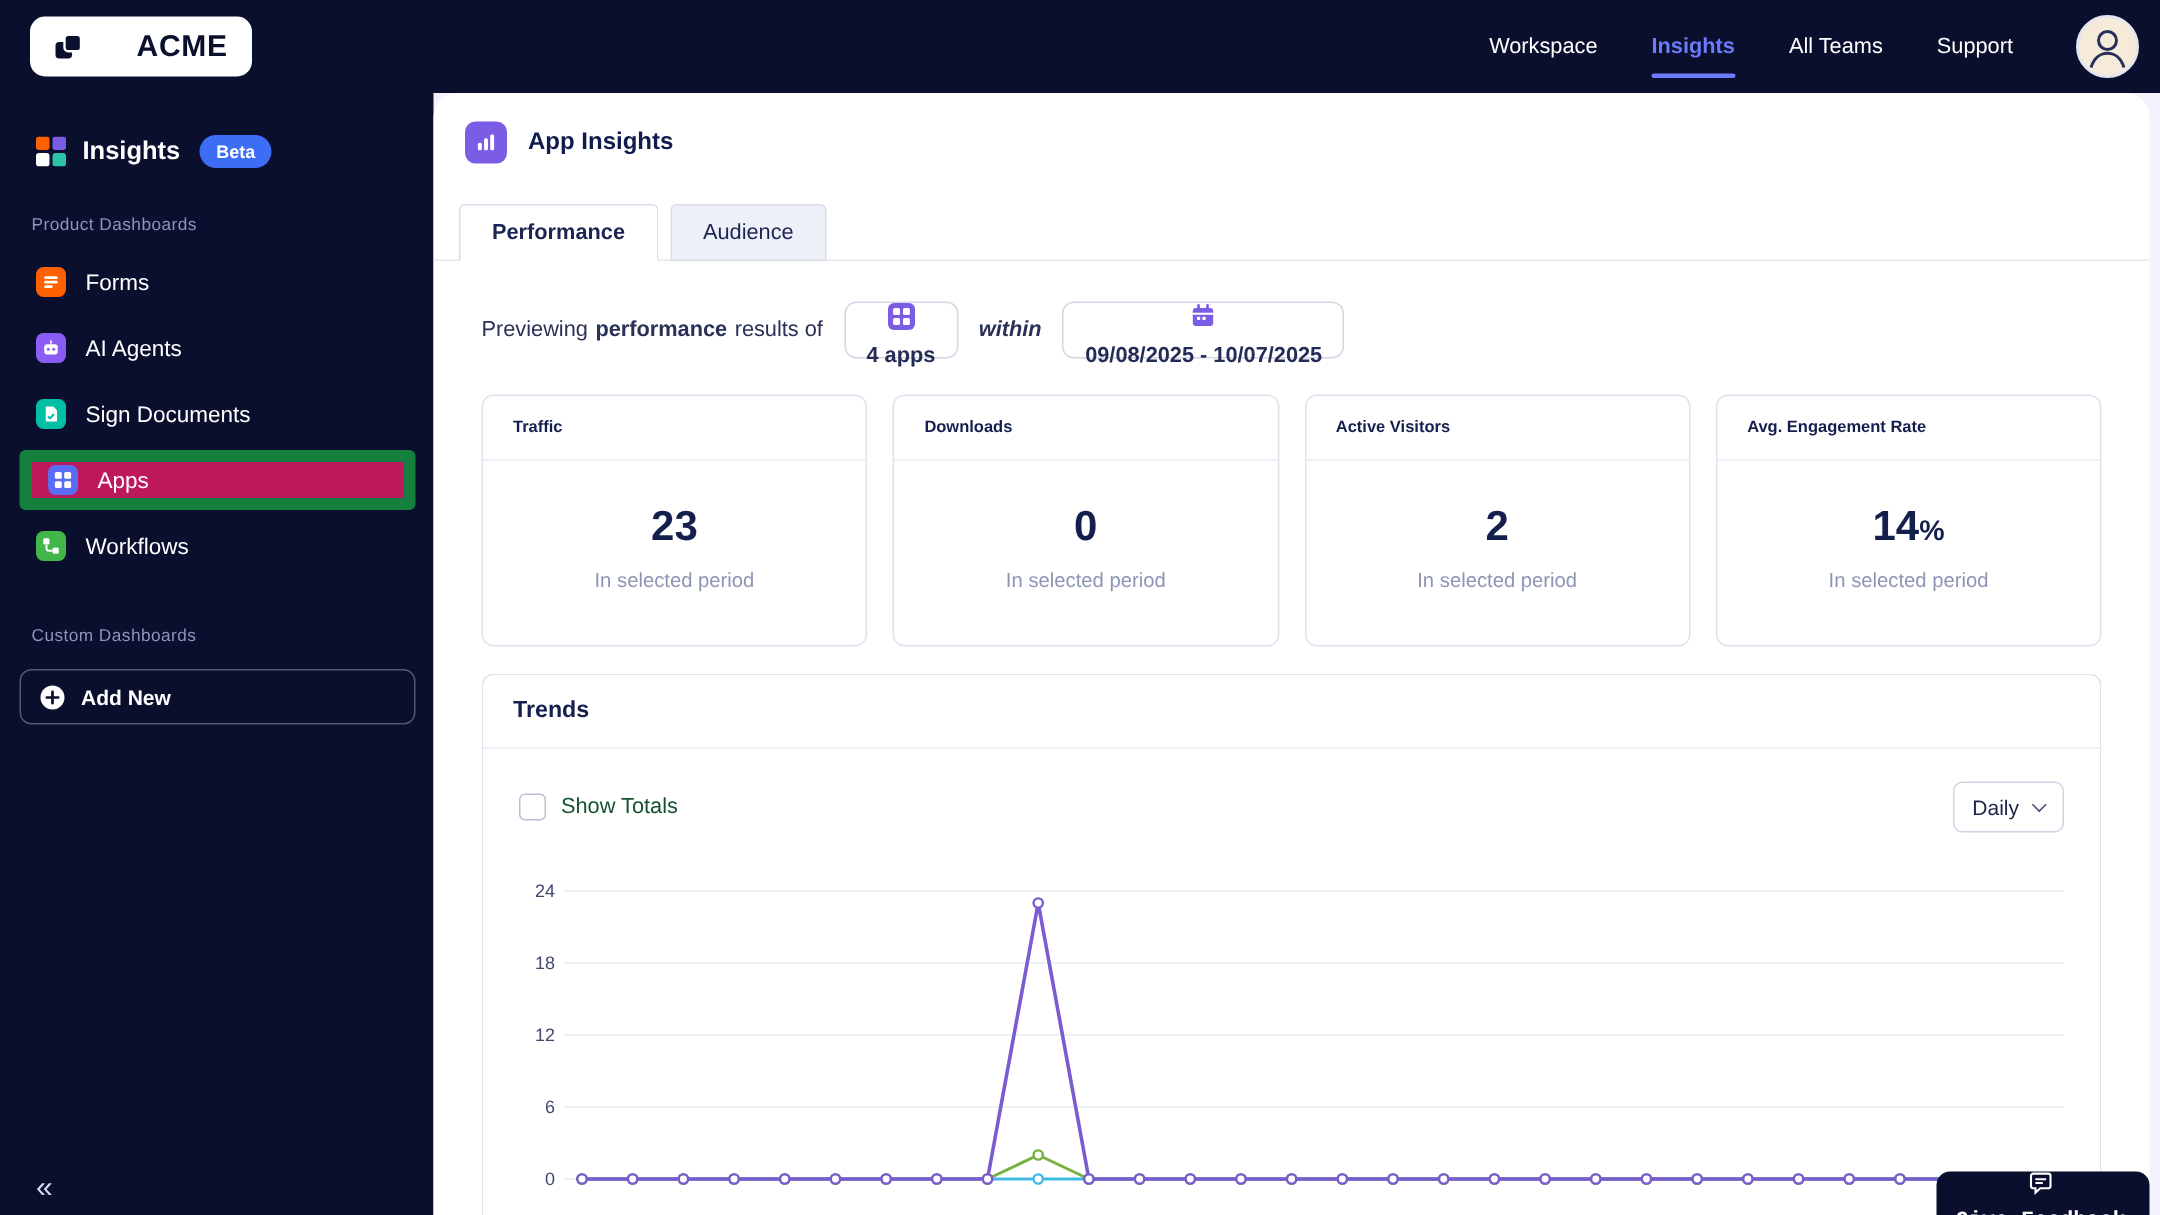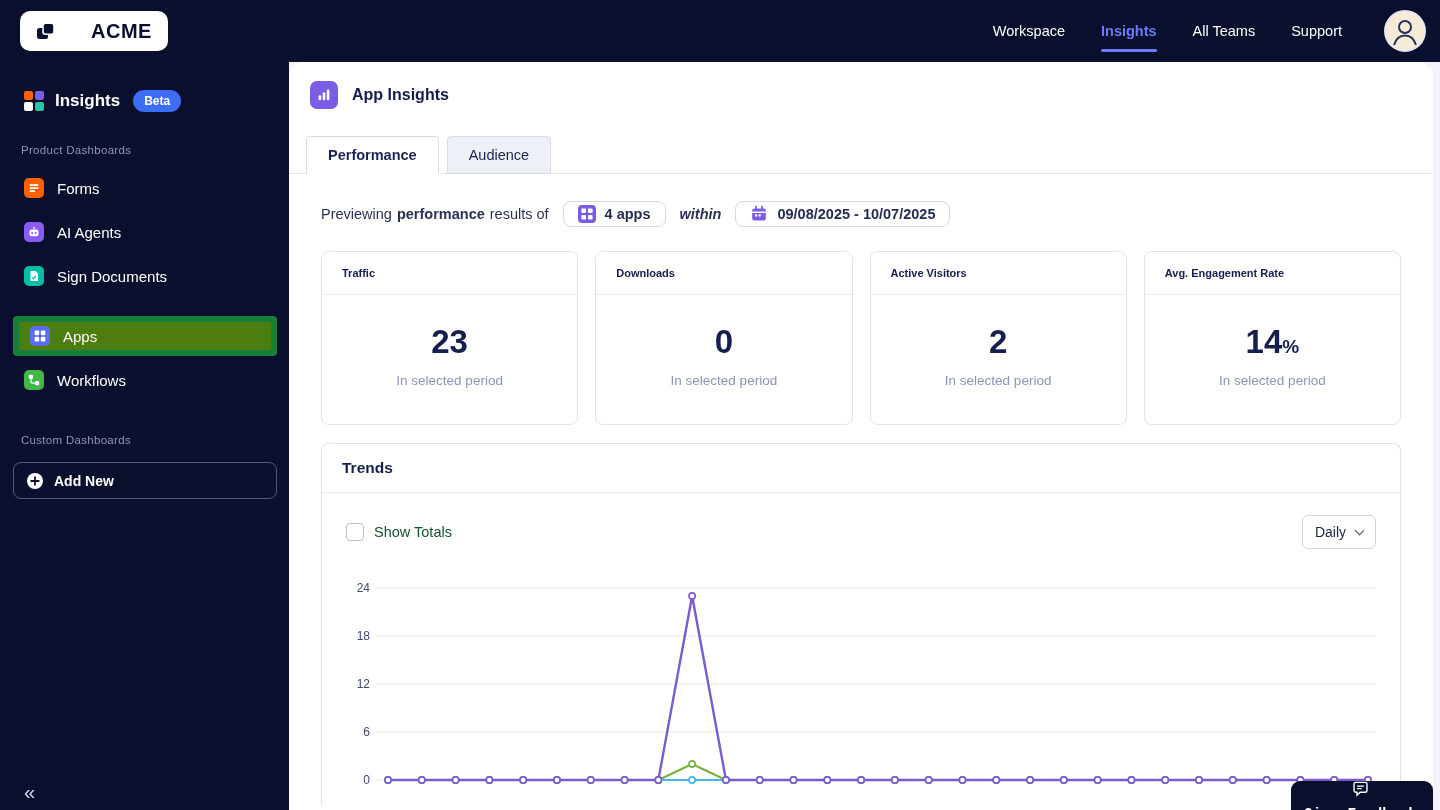--- a/index.html
+++ b/index.html
@@ -18,21 +18,21 @@
   .avatar { width:42px; height:42px; border-radius:50%; border:2px solid #e3e6f0; overflow:hidden; cursor:pointer; margin-left:6px; background:#f6ead8; display:flex; align-items:center; justify-content:center; }
 
   
   .sidebar { position:absolute; top:62px; left:0; width:289px; bottom:0; }
   .sb-title-row { display:flex; align-items:center; gap:11px; margin:28px 0 0 24px; }
   .sb-title { color:#fff; font-size:17px; font-weight:700; }
   .beta { background:#3e6df5; color:#fff; font-size:12px; font-weight:600; border-radius:11px; padding:4px 11px; margin-left:2px; }
   .sb-section { color:#8d94bd; font-size:11.5px; font-weight:400; letter-spacing:0.3px; margin:32px 0 8px 21px; }
   .sb-items { margin-top:10px; }
   .sb-item { display:flex; align-items:center; gap:13px; height:44px; width:264px; margin-left:13px; padding-left:11px; border-radius:4px; cursor:pointer; color:#fff; }
-  .sb-item.selected { background:#4d7c0f; border:6px solid #15803d; height:40px; margin-top:18px; margin-bottom:2px; }
+  .sb-item.selected { background:#be185d; border:8px solid #15803d; height:40px; margin-top:2px; margin-bottom:2px; }
   .sb-label { font-size:15px; }
   .prod-icon { width:20px; height:20px; border-radius:5px; display:flex; align-items:center; justify-content:center; flex:0 0 auto; }
   .add-new { display:flex; align-items:center; gap:10px; width:264px; height:37px; margin:16px 0 0 13px; background:transparent; border:1px solid rgba(255,255,255,0.3); border-radius:8px; color:#fff; font-size:14px; font-weight:700; padding:0 12px; cursor:pointer; font-family:inherit; }
   .collapse { position:absolute; left:24px; bottom:6px; color:#d6d9ee; font-size:20px; cursor:pointer; }
 
   
   .main { position:absolute; left:289px; top:62px; right:0; bottom:0; background:#f3f3fe; }
   .card { position:absolute; left:0; top:0; width:1144px; bottom:0; background:#fff; border-radius:16px 16px 0 0; overflow:hidden; }
   .card-head { display:flex; align-items:center; gap:14px; padding:19px 21px 0; }
   .app-icon { width:28px; height:28px; border-radius:7px; background:#7b5ce5; display:flex; align-items:center; justify-content:center; }
@@ -41,28 +41,28 @@
   .tabs { display:flex; gap:8px; margin-top:27px; padding-left:17px; position:relative; }
   .tab { padding:10px 21px; font-size:14.5px; color:#1b2452; background:#eef0f8; border:1px solid #d9ddea; border-radius:4px 4px 0 0; cursor:pointer; position:relative; margin-bottom:-1px; z-index:1; }
   .tab.active { background:#fff; font-weight:700; border-bottom-color:#fff; z-index:2; }
   .tab-divider { height:1px; background:#e2e5f0; }
 
   .content { padding:27px 32px 0; }
   .filter-row { display:flex; align-items:center; gap:14px; font-size:14.5px; color:#2a3158; }
   .filter-text { display:flex; gap:5px; }
   .filter-text .em { font-weight:700; }
   .connector { font-weight:600;font-style:italic; }
-  .pill-btn { display:flex; align-items:center; gap:9px; height:26px; padding:0 14px; border:1px solid #d3d7e6; border-radius:8px; background:#fff; font-size:14.5px; font-weight:600; color:#242c55; cursor:pointer; font-family:inherit; }
+  .pill-btn { display:flex; align-items:center; gap:9px; height:38px; padding:0 14px; border:1px solid #d3d7e6; border-radius:8px; background:#fff; font-size:14.5px; font-weight:600; color:#242c55; cursor:pointer; font-family:inherit;flex-direction:column; }
 
   .stats { display:grid; grid-template-columns:repeat(4,1fr); gap:17px; margin-top:24px; }
   .stat-card { border:1px solid #dfe3ef; border-radius:8px; background:#fff; }
   .stat-head { padding:15px 20px; font-size:11px; font-weight:700; color:#151f4e; border-bottom:1px solid #e8ebf4; }
   .stat-body { padding:28px 10px 36px; text-align:center; }
   .stat-value-row { display:inline-flex; align-items:baseline; }
-  .stat-value { font-size:33px; font-weight:800; color:#151f4e; }
+  .stat-value { font-size:28px; font-weight:800; color:#151f4e; }
   .stat-suffix { font-size:19px; font-weight:800; color:#151f4e; }
   .stat-caption { margin-top:12px; font-size:13.5px; color:#8d95b5; }
 
   .trends { margin-top:18px; border:1px solid #dfe3ef; border-bottom:none; border-radius:8px 8px 0 0; background:#fff; }
   .trends-head { padding:15px 20px; font-size:15.5px; font-weight:700; color:#151f4e; border-bottom:1px solid #e8ebf4; }
   .trends-body { padding:22px 24px 0; }
   .trends-controls { display:flex; align-items:center; justify-content:space-between; }
   .check-row { display:flex; align-items:center; gap:10px; }
   .check-row input { appearance:none; -webkit-appearance:none; width:18px; height:18px; border:1.6px solid #b9bfd4; border-radius:4px; background:#fff; cursor:pointer; }
   .check-label { font-size:14.5px; color:#14532d; }

